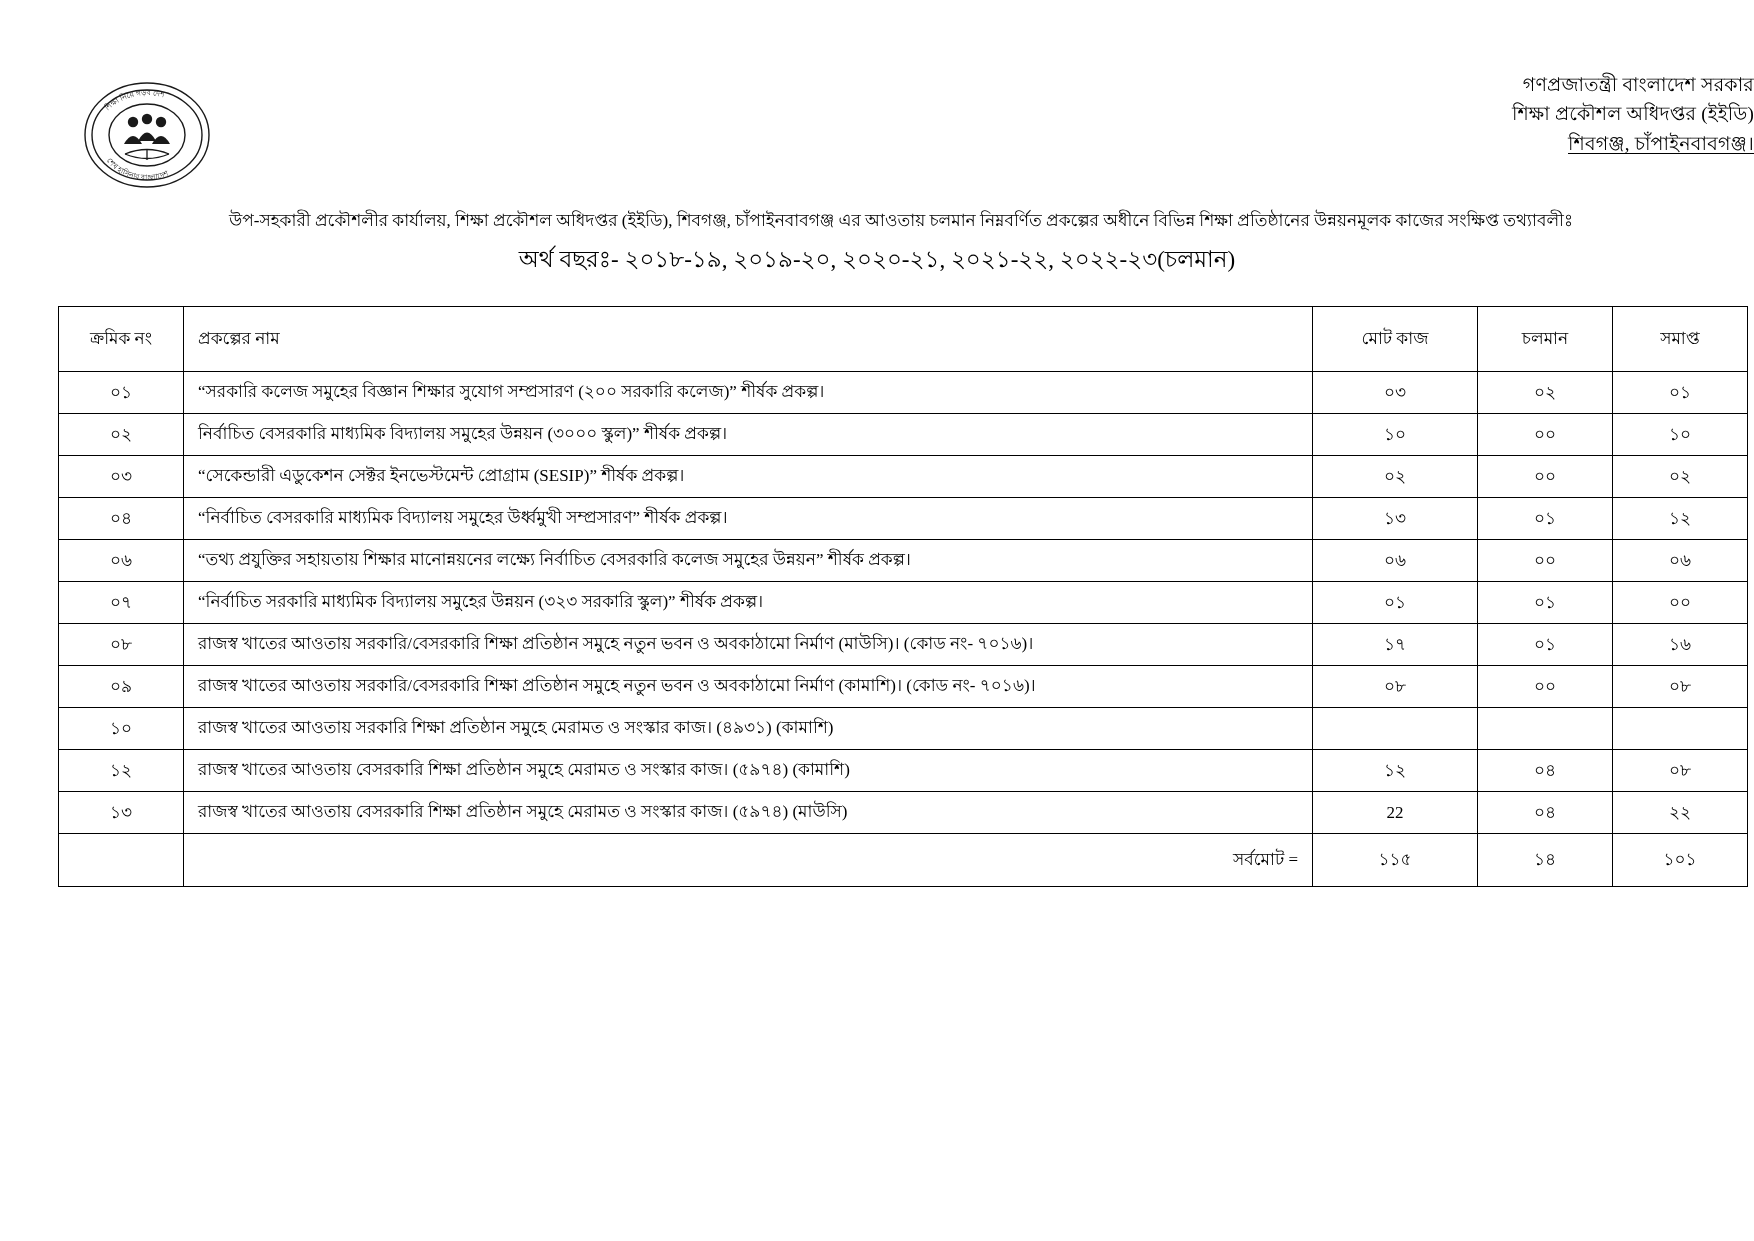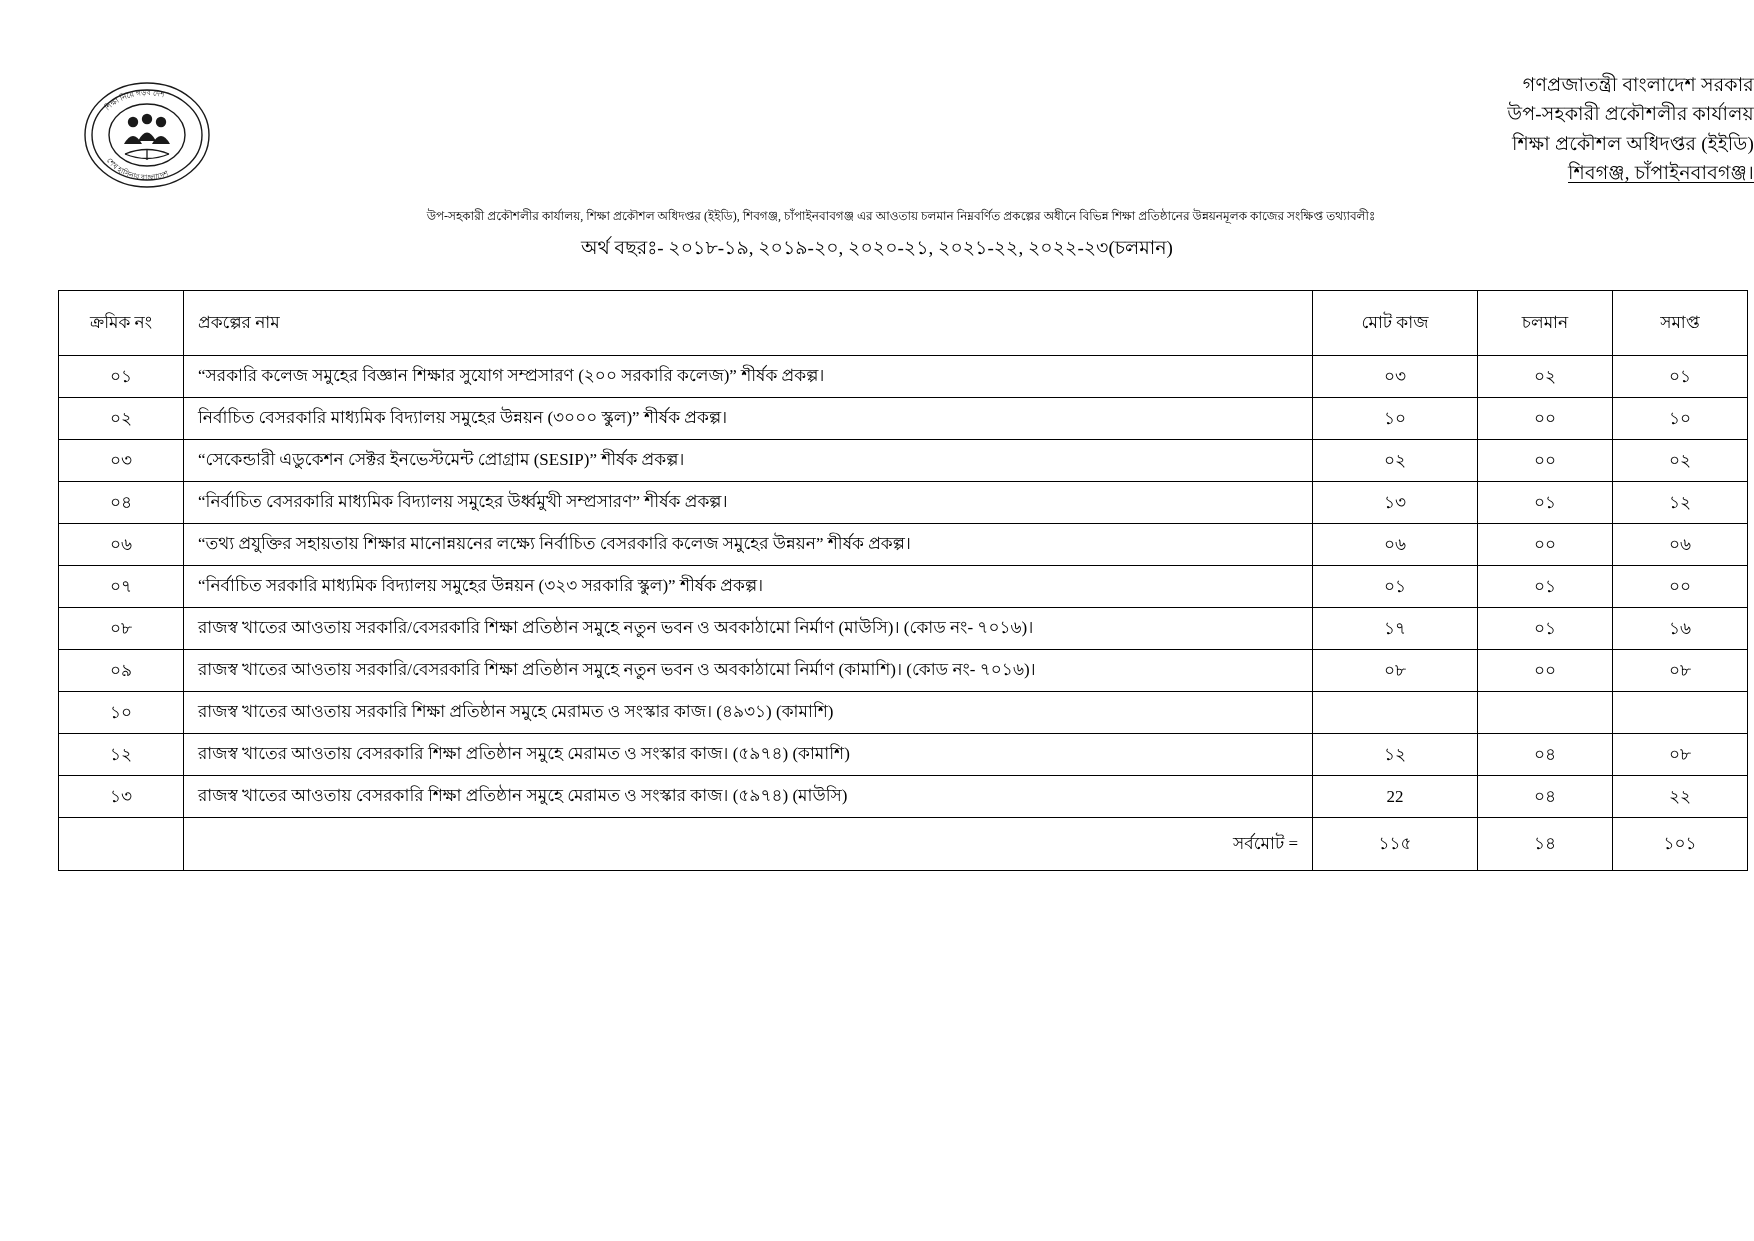--- a/index.html
+++ b/index.html
@@ -55,27 +55,27 @@
     font-family: Liberation Serif, serif;
   }
 
   
   .intro {
     margin-top: 6px;
     text-align: center;
     line-height: 1.75;
   }
   .intro .line1 {
-    font-size: 12px;
+    font-size: 17px;
     padding: 0 40px;
     letter-spacing: 0px;
     margin-left: 48px;
   }
   .intro .line2 {
-    font-size: 19px;
+    font-size: 23px;
     margin-top: 4px;
   }
 
   
   .table-wrap {
     margin: 26px 58px 0 58px;
   }
   table.main {
     border-collapse: collapse;
     width: 1638px;
@@ -146,21 +146,20 @@
           <path id="arcBot" d="M 25 62 A 47 40 0 0 0 119 62" fill="none"></path>
           <text>
             <textPath href="#arcBot" startOffset="16%">শেখ হাসিনার বাংলাদেশ</textPath>
           </text>
         </g>
       </svg>
     </div>
 
     <div class="header-lines">
       <div>গণপ্রজাতন্ত্রী বাংলাদেশ সরকার</div>
-      <div>উপ-সহকারী প্রকৌশলীর কার্যালয়</div>
       <div>শিক্ষা প্রকৌশল অধিদপ্তর (ইইডি)</div>
       <div class="underlined">শিবগঞ্জ, চাঁপাইনবাবগঞ্জ।</div>
     </div>
   </div>
 
   <div class="intro">
     <div class="line1">উপ-সহকারী প্রকৌশলীর কার্যালয়, শিক্ষা প্রকৌশল অধিদপ্তর (ইইডি), শিবগঞ্জ, চাঁপাইনবাবগঞ্জ এর আওতায় চলমান নিম্নবর্ণিত প্রকল্পের অধীনে বিভিন্ন শিক্ষা প্রতিষ্ঠানের উন্নয়নমূলক কাজের সংক্ষিপ্ত তথ্যাবলীঃ</div>
     <div class="line2">অর্থ বছরঃ- ২০১৮-১৯, ২০১৯-২০, ২০২০-২১, ২০২১-২২, ২০২২-২৩(চলমান)</div>
   </div>
 

